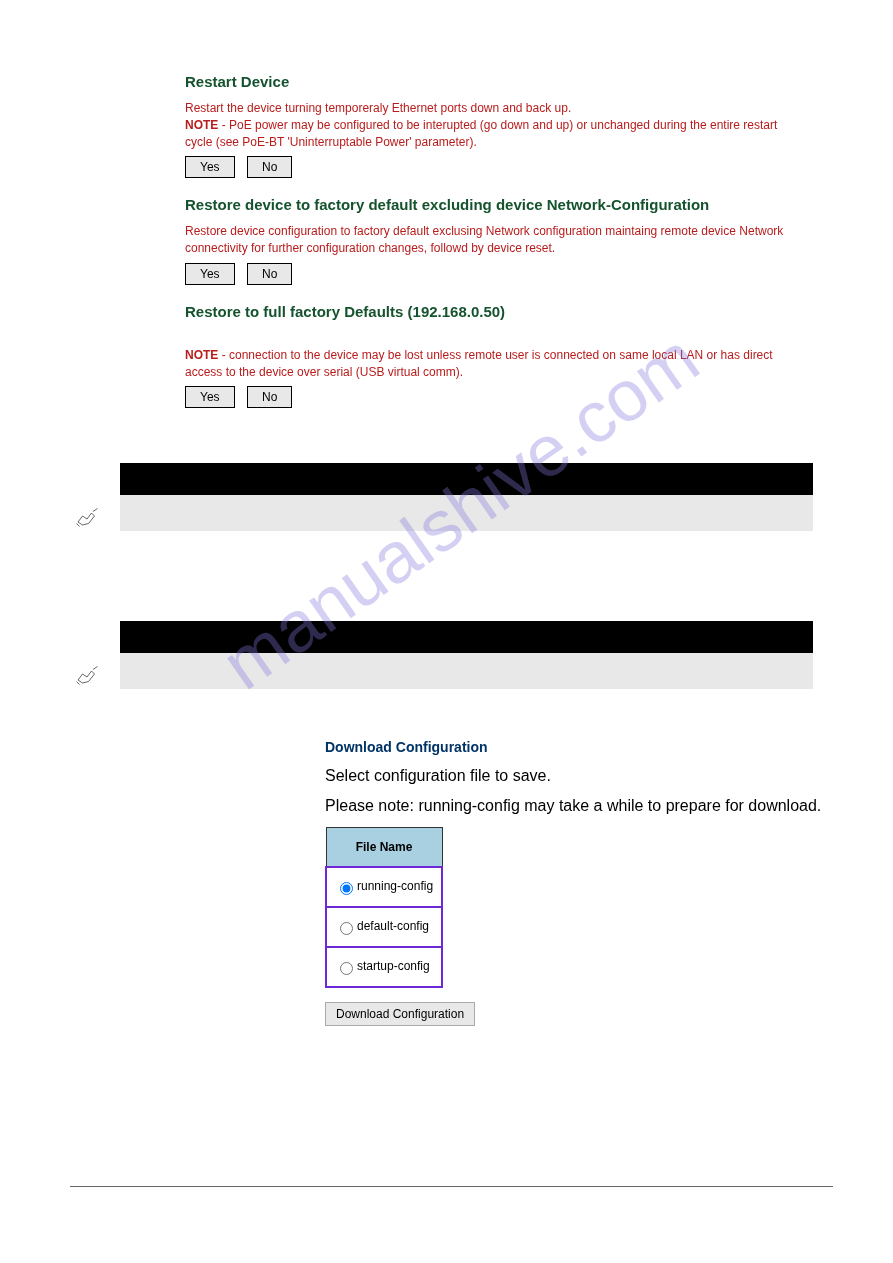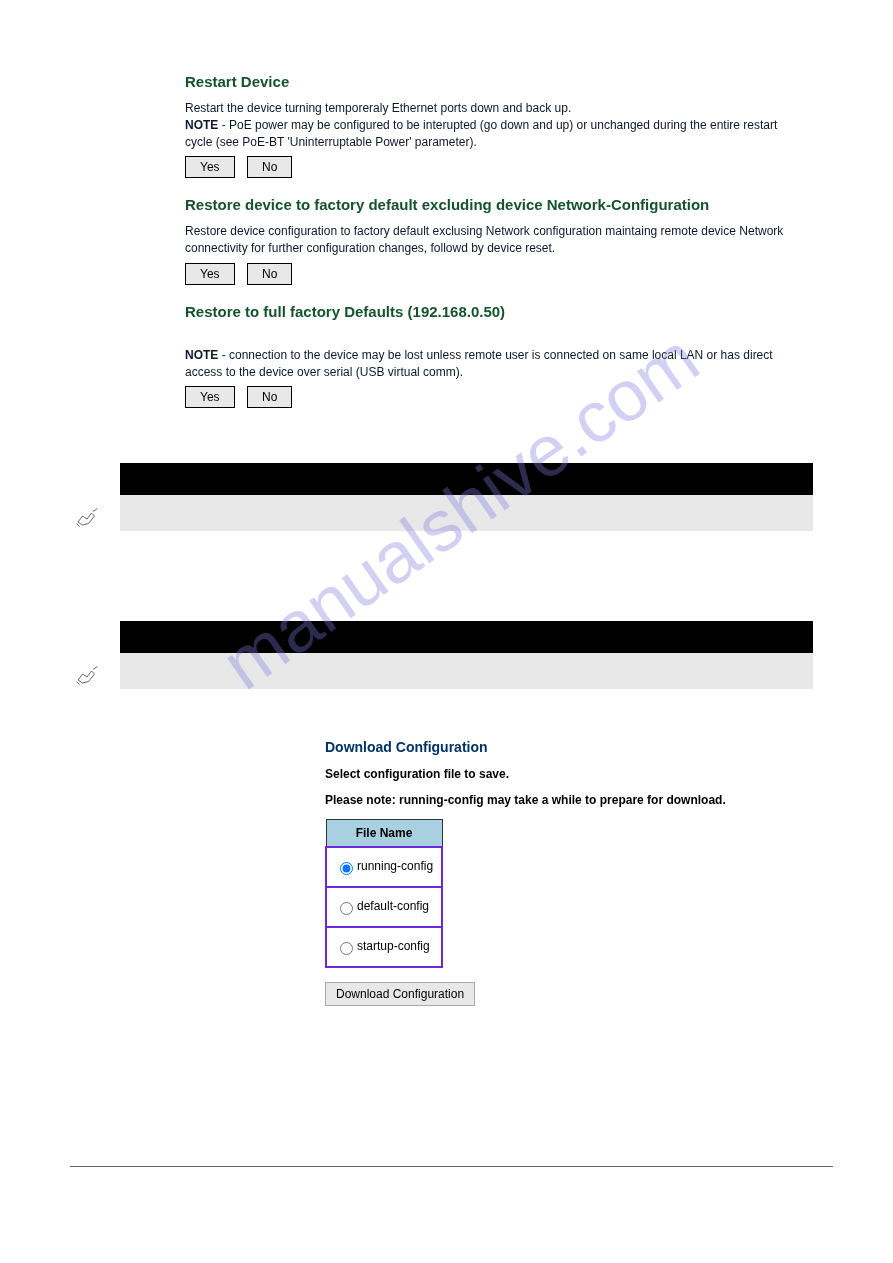--- a/index.html
+++ b/index.html
@@ -34,21 +34,21 @@
     }
     .section-title {
       color: #14532d;
       font-weight: bold;
       font-size: 15px;
       margin-top: 18px;
       margin-bottom: 10px;
     }
     .section-body {
       font-size: 12px;
-      color: #0f172a;
+      color: #b91c1c;
       line-height: 1.4;
       margin-bottom: 6px;
     }
     .section-body b {
       font-weight: bold;
     }
     .btn-row {
       margin-top: 4px;
       margin-bottom: 10px;
     }
@@ -89,34 +89,33 @@
       margin-left: 255px;
       margin-top: 50px;
     }
     .config-title {
       color: #003366;
       font-weight: bold;
       font-size: 14px;
       margin-bottom: 12px;
     }
     .config-text {
-      font-size: 12px;
+      font-size: 16px;
       margin-bottom: 12px;
-      font-weight: bold;
     }
     .file-table {
       border-collapse: collapse;
       margin-top: 6px;
     }
     .file-table th {
       background: #a8d0e0;
       border: 1px solid #333;
       font-size: 12px;
       font-weight: bold;
-      padding: 6px 18px;
+      padding: 12px 18px;
       text-align: center;
     }
     .file-table td {
       border: 2px solid #6d28d9;
       font-size: 12px;
       padding: 11px 8px;
       margin-top: 19px;
     }
     .file-table input[type="radio"] {
       margin-right: 4px;

